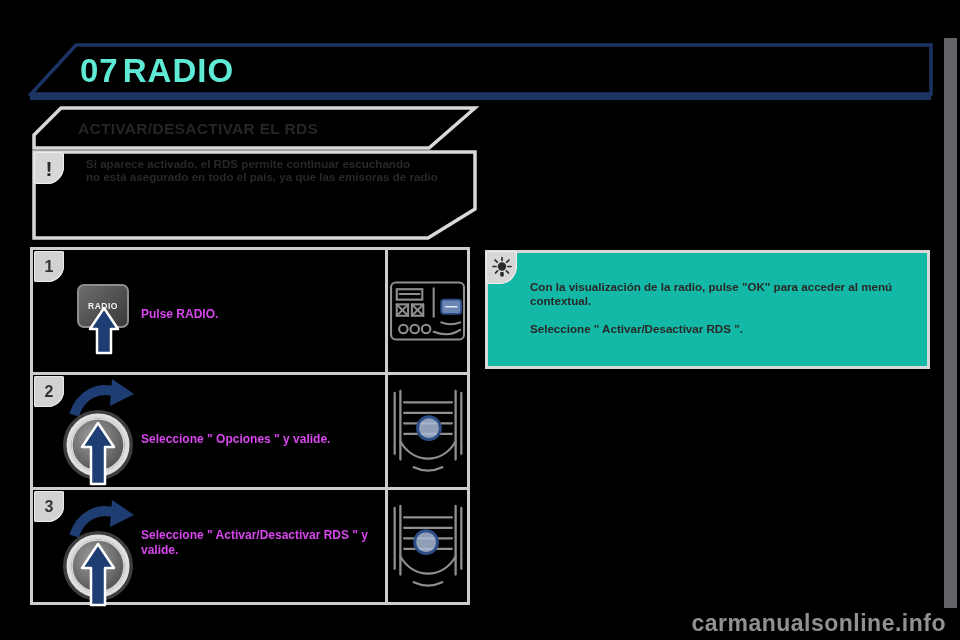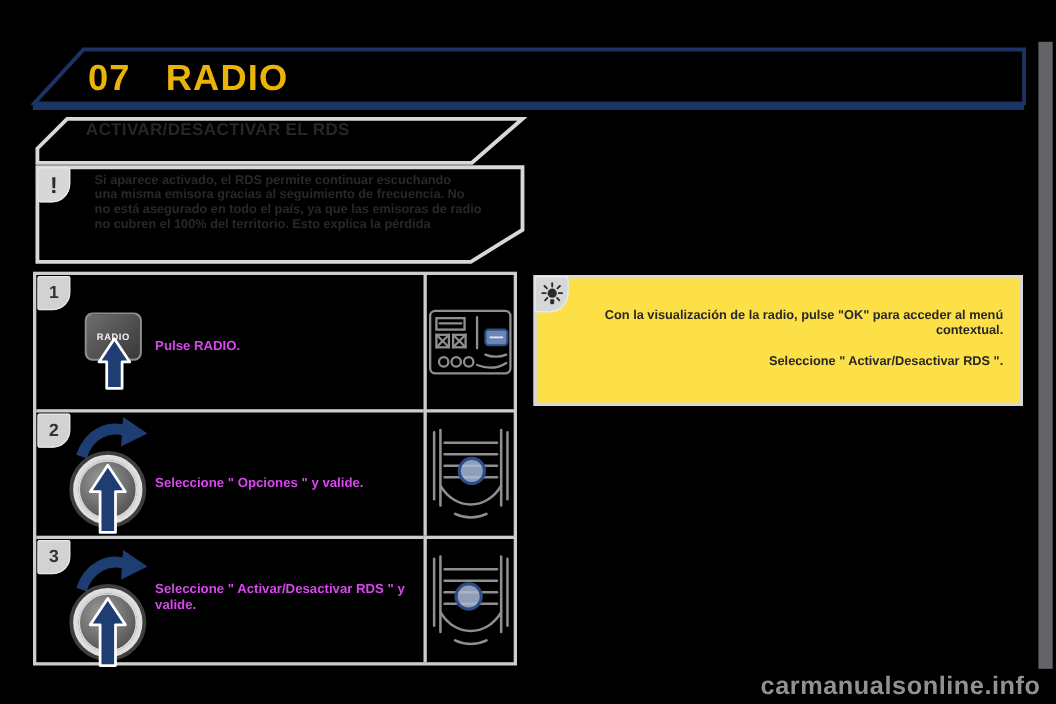--- a/index.html
+++ b/index.html
@@ -5,42 +5,42 @@
   html,body{margin:0;padding:0;background:#000;}
   .page{
     position:relative;width:960px;height:640px;background:#000;overflow:hidden;
     font-family:"Liberation Sans", sans-serif;
   }
   .abs{position:absolute;}
   svg{display:block;}
 
   
   .chapter-title{
-    position:absolute;left:80px;top:52px;display:flex;gap:32px;
-    font-size:33px;font-weight:800;color:#eab308;letter-spacing:1px;
+    position:absolute;left:80px;top:52px;display:flex;gap:4px;
+    font-size:33px;font-weight:800;color:#5eead4;letter-spacing:1px;
   }
   
   .section-title{
-    position:absolute;left:78px;top:110px;font-size:15.5px;font-weight:800;
+    position:absolute;left:78px;top:120px;font-size:15.5px;font-weight:800;
     color:#262626;letter-spacing:.3px;
   }
   
   .petal-icon{
     position:absolute;width:30px;height:32px;background:#d7d7d7;
     border-radius:3px 3px 55% 3px;display:flex;align-items:center;justify-content:center;
     box-shadow:0 0 0 1px #efefef inset;
   }
   .excl{font-size:21px;font-weight:900;color:#2c2c2c;line-height:1;}
   .info-lines{
     position:absolute;left:86px;top:157px;font-size:11.6px;font-weight:700;
     color:#282828;line-height:13.4px;width:400px;
   }
   .tip-box{
     position:absolute;left:485px;top:250px;width:445px;height:119px;
-    border:3.5px solid #d8d8d8;box-sizing:border-box;background:#fde047;text-align:right;
+    border:3.5px solid #d8d8d8;box-sizing:border-box;background:#14b8a6;
   }
   .tip-text{position:absolute;left:42px;font-size:11.6px;font-weight:700;color:#282828;line-height:13.6px;width:382px;}
   .tip-p1{top:27px;}
   .tip-p2{top:69px;}
 
   
   .steps-table{
     position:absolute;left:30px;top:247px;width:440px;height:358px;
     border:3px solid #cdcdcd;box-sizing:border-box;
     display:grid;grid-template-columns:352px 1fr;grid-template-rows:122px 115px 115px;
@@ -85,23 +85,21 @@
   <div class="section-title">ACTIVAR/DESACTIVAR EL RDS</div>
 
   <svg class="abs" style="left:31px;top:149px;" width="448" height="93" viewBox="0 0 448 93">
     <polygon points="3,3 444,3 444,60 397,89 3,89" fill="none" stroke="#d8d8d8" stroke-width="3.5"></polygon>
   </svg>
   <div class="petal-icon" style="left:34px;top:152px;">
     <span class="excl">!</span>
   </div>
   <div class="info-lines">
     <div>Si aparece activado, el RDS permite continuar escuchando</div>
-    <div>una misma emisora gracias al seguimiento de frecuencia. No</div>
     <div>no está asegurado en todo el país, ya que las emisoras de radio</div>
-    <div>no cubren el 100% del territorio. Esto explica la pérdida</div>
   </div>
 
   <div class="steps-table">
 
     <div class="cell">
       <div class="step-badge">
         <span>1</span>
       </div>
       <div class="radio-btn">
         <span>RADIO</span>

